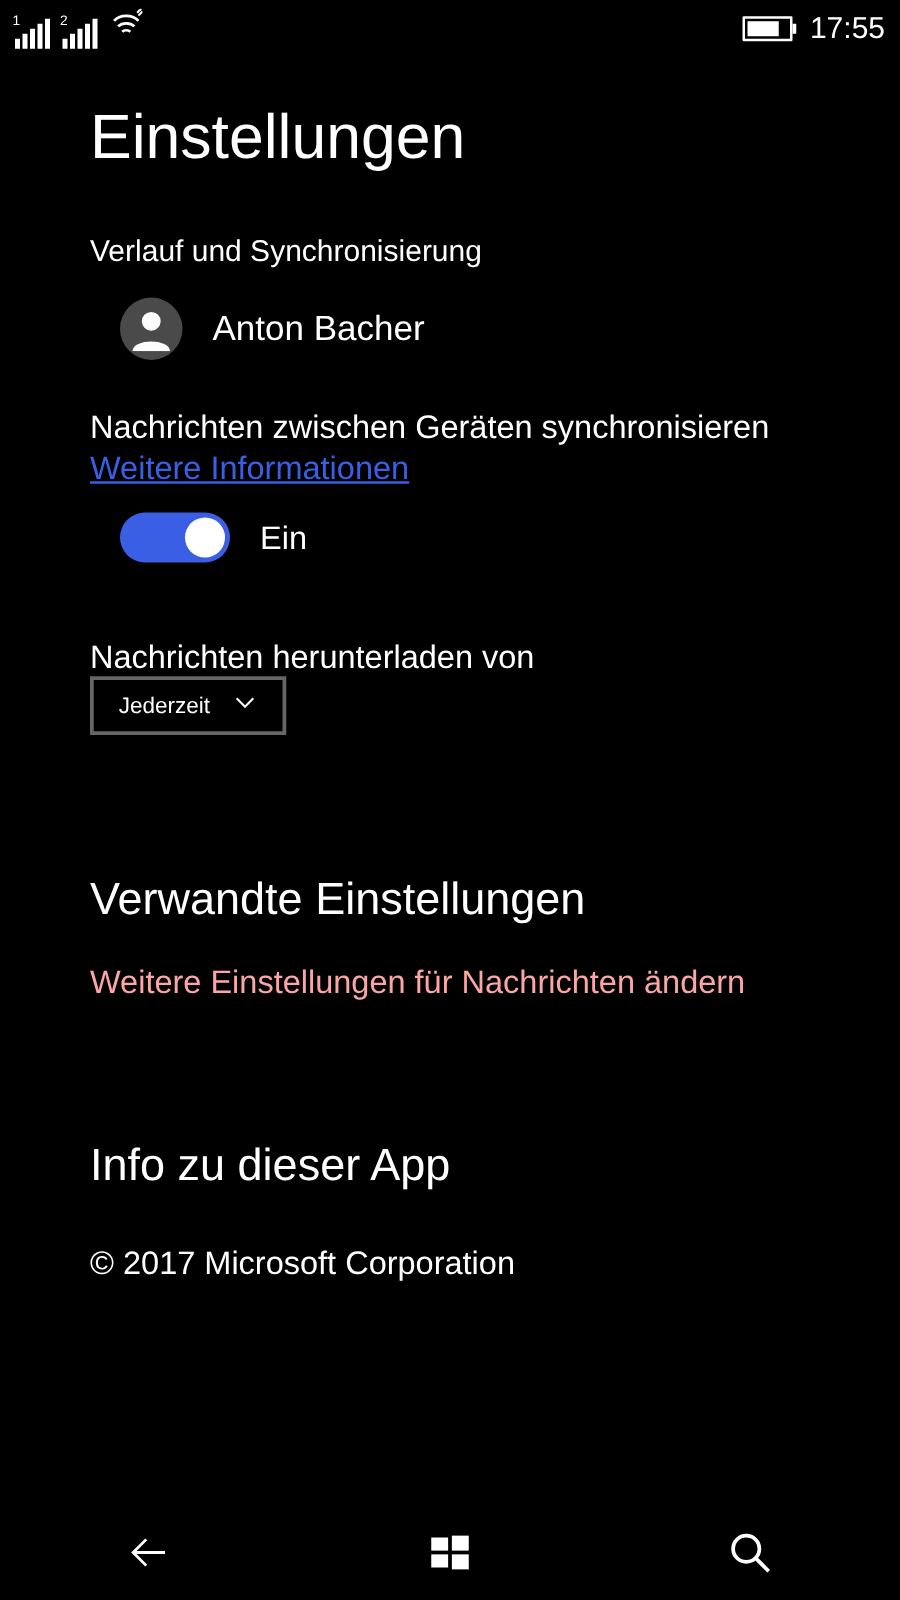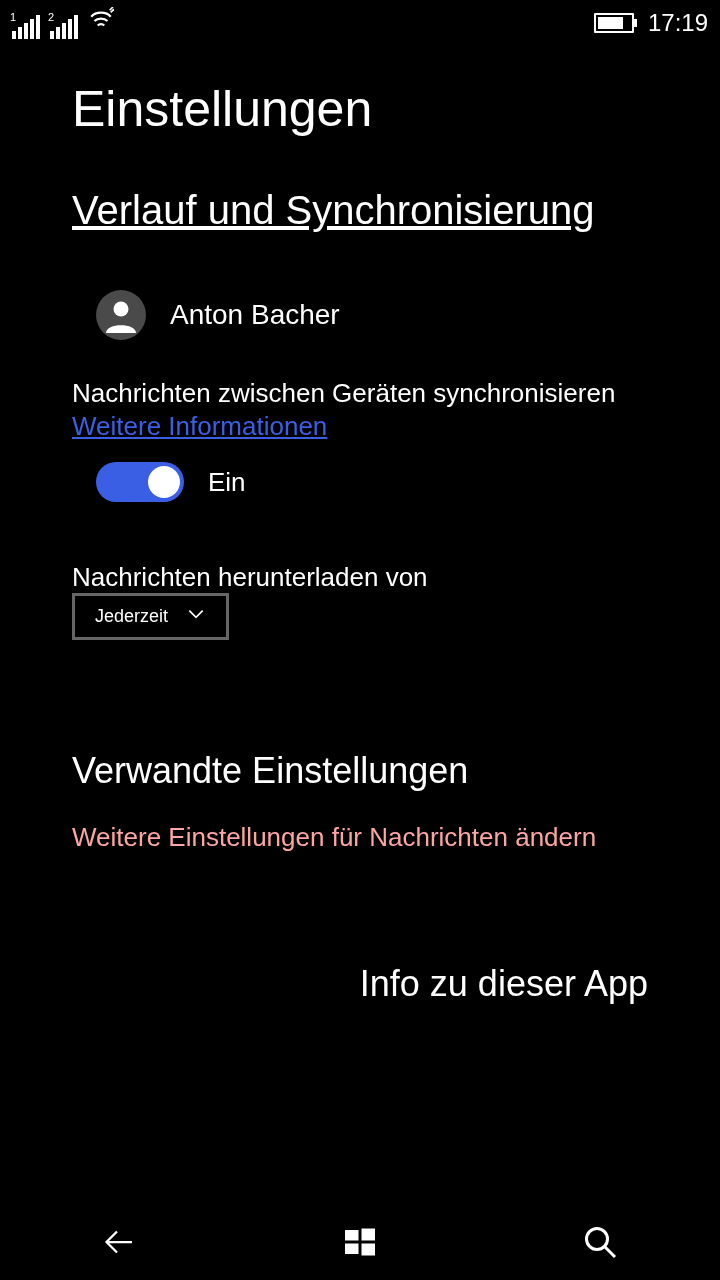--- a/index.html
+++ b/index.html
@@ -67,24 +67,23 @@
   .content {
     padding: 0 72px;
   }
   .page-title {
     font-size: 50px;
     font-weight: 300;
     margin-top: 40px;
     margin-bottom: 50px;
   }
   .section-title {
-    font-size: 40px;
-    font-weight: 300;
-    margin-bottom: 57px;
-    text-decoration: underline;
+    font-size: 24px;
+    font-weight: 300;
+    margin-bottom: 22px;
   }
   .user-row {
     display: flex;
     align-items: center;
     gap: 24px;
     margin-bottom: 38px;
     padding-left: 24px;
   }
   .avatar {
     width: 50px;
@@ -153,21 +152,20 @@
     color: #fca5a5;
     font-size: 26px;
     font-weight: 300;
     margin-bottom: 110px;
     display: block;
   }
   .about-title {
     font-size: 36px;
     font-weight: 300;
     margin-bottom: 40px;
-    text-align: right;
   }
   .about-line { font-size: 26px; font-weight: 300; line-height: 1.35; }
   .nav-bar {
     position: absolute;
     bottom: 0;
     left: 0;
     right: 0;
     height: 78px;
     background: #000;
     display: flex;
@@ -213,21 +211,21 @@
         <path d="M9 17 C10.5 15.5, 13.5 15.5, 15 17"></path>
         <path d="M20 3 L23 0" stroke-width="1.5"></path>
         <path d="M21 5 L24 2" stroke-width="1.5"></path>
       </svg>
     </span>
   </div>
   <div class="status-right">
     <div class="battery">
       <div class="battery-fill"></div>
     </div>
-    <span class="clock">17:19</span>
+    <span class="clock">17:55</span>
   </div>
 </div>
 
 <div class="content">
   <h1 class="page-title">Einstellungen</h1>
 
   <h2 class="section-title">Verlauf und Synchronisierung</h2>
 
   <div class="user-row">
     <div class="avatar">
@@ -256,20 +254,21 @@
       <svg viewBox="0 0 24 24" fill="none" stroke="#fff" stroke-width="2">
         <path d="M4 8 L12 16 L20 8"></path>
       </svg>
     </span>
   </div>
 
   <h2 class="related-title">Verwandte Einstellungen</h2>
   <a class="related-link">Weitere Einstellungen für Nachrichten ändern</a>
 
   <h2 class="about-title">Info zu dieser App</h2>
+  <div class="about-line">© 2017 Microsoft Corporation</div>
 </div>
 
 <div class="nav-bar">
   <div class="nav-btn">
     <svg viewBox="0 0 24 24" fill="none" stroke="#fff" stroke-width="1.5">
       <path d="M20 12 H4 M10 5 L3 12 L10 19"></path>
     </svg>
   </div>
   <div class="nav-btn">
     <svg viewBox="0 0 24 24" fill="#fff">

